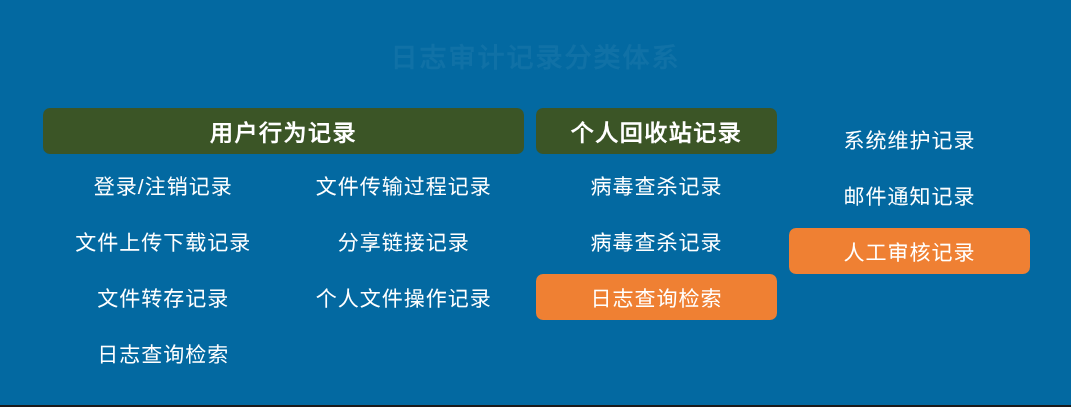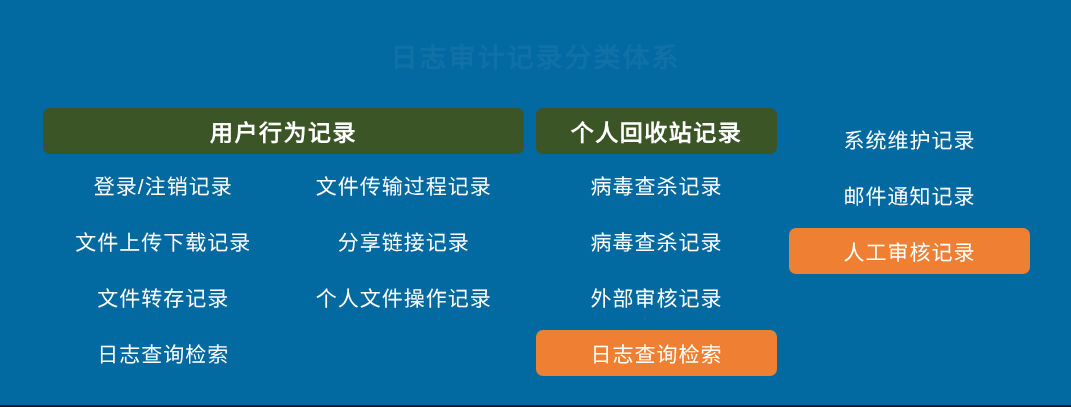--- a/index.html
+++ b/index.html
@@ -126,21 +126,20 @@
             <div class="item">个人文件操作记录</div>
           </div>
         </div>
       </div>
       <div class="group group-narrow">
         <div class="group-header">个人回收站记录</div>
         <div class="group-body">
           <div class="subcol">
             <div class="item">病毒查杀记录</div>
             <div class="item">病毒查杀记录</div>
-            <div class="item">外部审核记录</div>
             <div class="item highlight">日志查询检索</div>
           </div>
         </div>
       </div>
       <div class="group group-narrow">
         <div class="group-body">
           <div class="subcol">
             <div class="item">系统维护记录</div>
             <div class="item">邮件通知记录</div>
             <div class="item highlight">人工审核记录</div>

